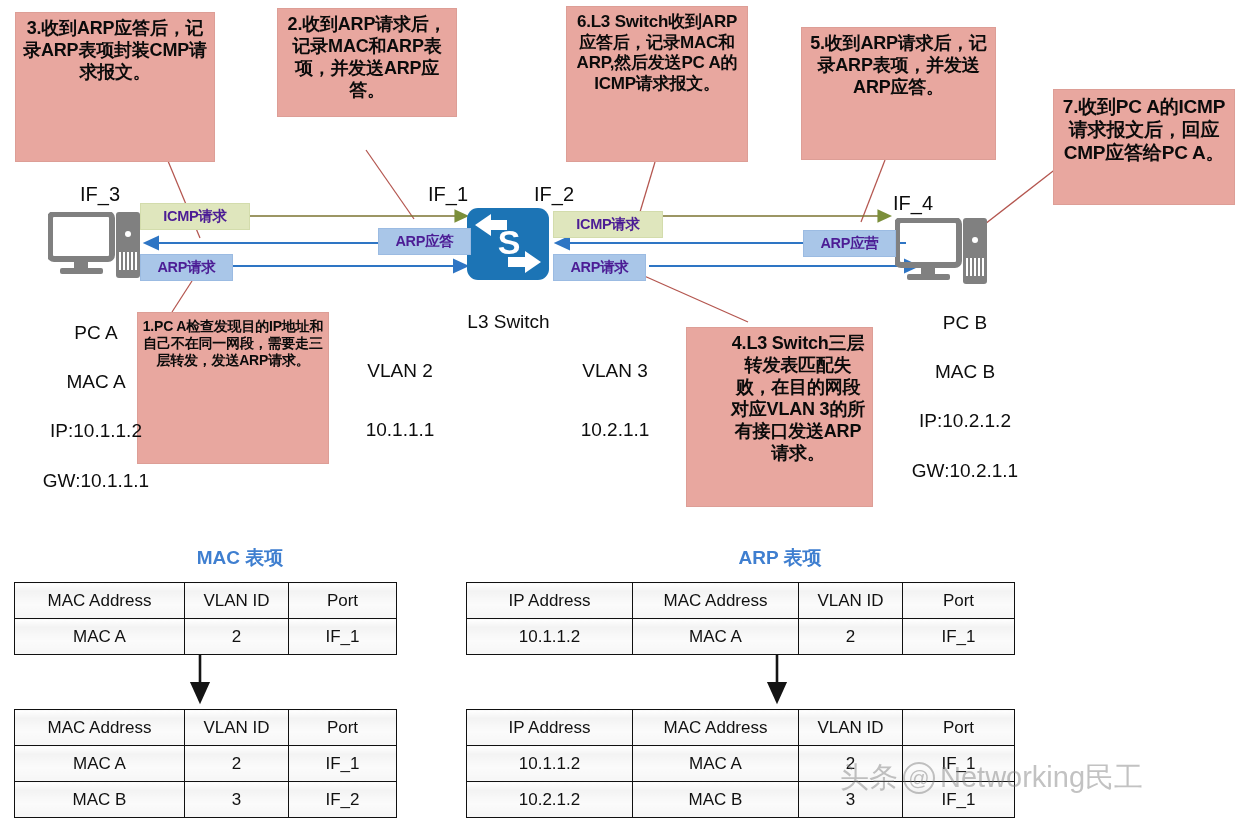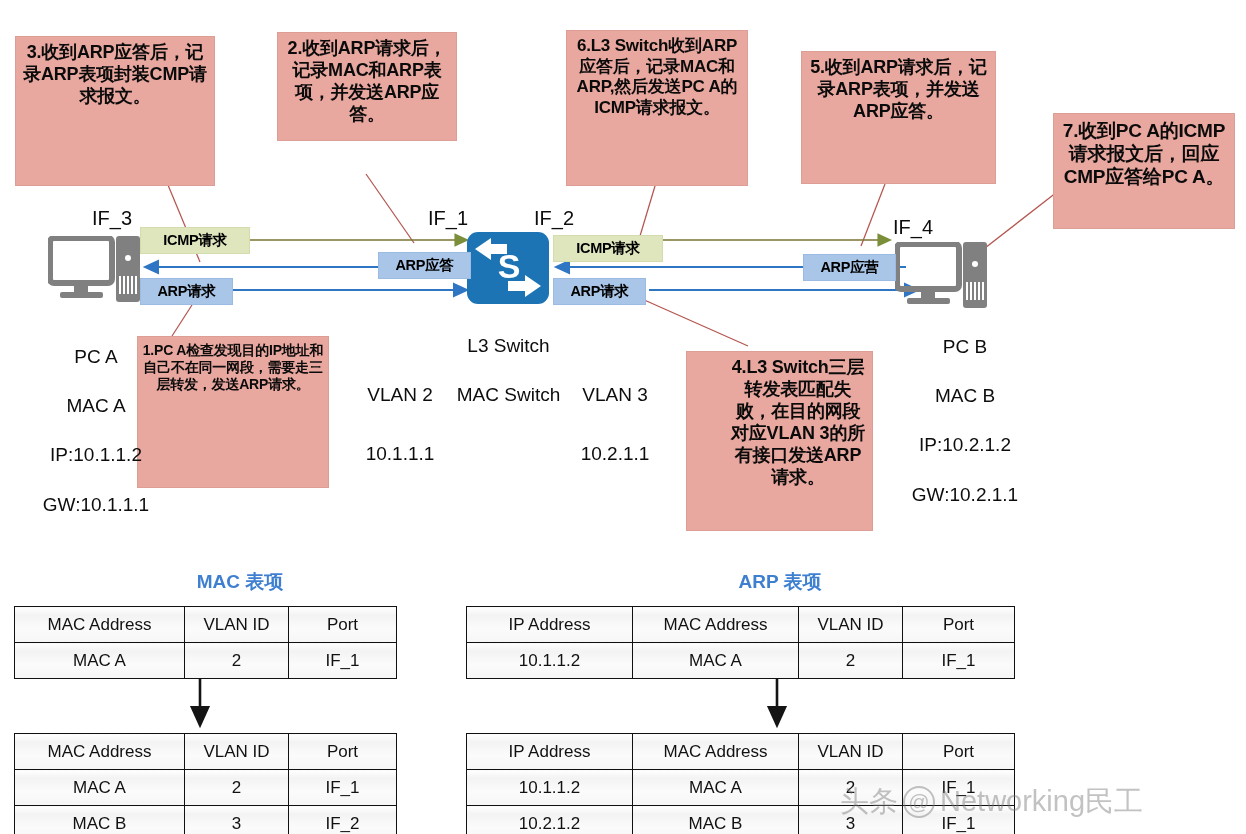--- a/index.html
+++ b/index.html
@@ -7,21 +7,21 @@
     margin: 0; padding: 0;
     background: #ffffff;
   }
   body {
     width: 1246px; height: 834px;
     position: relative;
     overflow: hidden;
     font-family: "Liberation Sans", "DejaVu Sans", sans-serif;
     color: #111111;
   }
-  #stage { position: absolute; inset: 0; margin-top: 24px; }
+  #stage { position: absolute; inset: 0; }
 
   
   #wires { position: absolute; left: 0; top: 0; width: 1246px; height: 834px; pointer-events: none; }
 
   
   .note {
     position: absolute;
     background: #e8a79f;
     border: 1px solid #dd9e96;
     color: #0b0b0b;
@@ -55,21 +55,21 @@
     line-height: 1.55;
     white-space: pre-line;
     color: #0d0d0d;
   }
 
   
   .chip {
     position: absolute;
     font-size: 14.5px;
     font-weight: 700;
-    color: #000000;
+    color: #4c1d95;
     display: flex;
     align-items: center;
     justify-content: center;
     letter-spacing: -0.3px;
   }
   .chip-green { background: #dfe6bd; border: 1px solid #d3dcac; }
   .chip-blue  { background: #a9c6e8; border: 1px solid #9bbbe2; }
 
   
   .pc { position: absolute; }
@@ -177,21 +177,21 @@
   <div class="note" style="left:566px; top:6px; width:182px; height:156px; font-size:17px;">6.L3 Switch收到ARP应答后，记录MAC和ARP,然后发送PC A的ICMP请求报文。</div>
 
   <div class="note" style="left:801px; top:27px; width:195px; height:133px; font-size:18px;">5.收到ARP请求后，记录ARP表项，并发送ARP应答。</div>
 
   <div class="note" style="left:1053px; top:89px; width:182px; height:116px; font-size:19px;">7.收到PC A的ICMP请求报文后，回应CMP应答给PC A。</div>
 
   <div class="note" style="left:137px; top:312px; width:192px; height:152px; font-size:14px;">1.PC A检查发现目的IP地址和自己不在同一网段，需要走三层转发，发送ARP请求。</div>
 
   <div class="note" style="left:686px; top:327px; width:187px; height:180px; font-size:18px;padding-left:41px;">4.L3 Switch三层转发表匹配失败，在目的网段对应VLAN 3的所有接口发送ARP请求。</div>
 
-  <div class="if-label" style="left:92px; top:183px;">IF_3</div>
+  <div class="if-label" style="left:80px; top:183px;">IF_3</div>
 
   <div class="pc" style="left:48px; top:212px;">
     <svg width="94" height="72" viewBox="0 0 94 72">
       <rect x="2" y="2" width="62" height="45" rx="4" fill="none" stroke="#808080" stroke-width="6"></rect>
       <rect x="11" y="11" width="44" height="27" fill="#ffffff"></rect>
       <rect x="26" y="48" width="14" height="9" fill="#808080"></rect>
       <rect x="12" y="56" width="43" height="6" rx="2" fill="#808080"></rect>
       <rect x="68" y="0" width="24" height="66" rx="3" fill="#808080"></rect>
       <circle cx="80" cy="22" r="3" fill="#ffffff"></circle>
       <g fill="#ffffff">
@@ -217,21 +217,20 @@
   <div class="switch-box" style="left:467px; top:208px; width:82px; height:72px;">
     <svg width="82" height="72" viewBox="0 0 82 72">
       <path d="M8,17 L24,6 L24,12 L40,12 L40,22 L24,22 L24,28 Z" fill="#ffffff"></path>
       <path d="M74,54 L58,43 L58,49 L41,49 L41,59 L58,59 L58,65 Z" fill="#ffffff"></path>
       <text x="42" y="46" font-family="'Liberation Sans', sans-serif" font-size="34" font-weight="700" fill="#ffffff" text-anchor="middle">S</text>
     </svg>
   </div>
 
   <div class="dev-label" style="left:406px; top:285px; width:205px;">
     <div>L3 Switch</div>
-    <div>MAC Switch</div>
   </div>
 
   <div class="vlan-label" style="left:330px; top:327px; width:140px;text-align:center;">
     <div>VLAN 2</div>
     <div>10.1.1.1</div>
   </div>
 
   <div class="vlan-label" style="left:545px; top:327px; width:140px;">
     <div>VLAN 3</div>
     <div>10.2.1.1</div>

